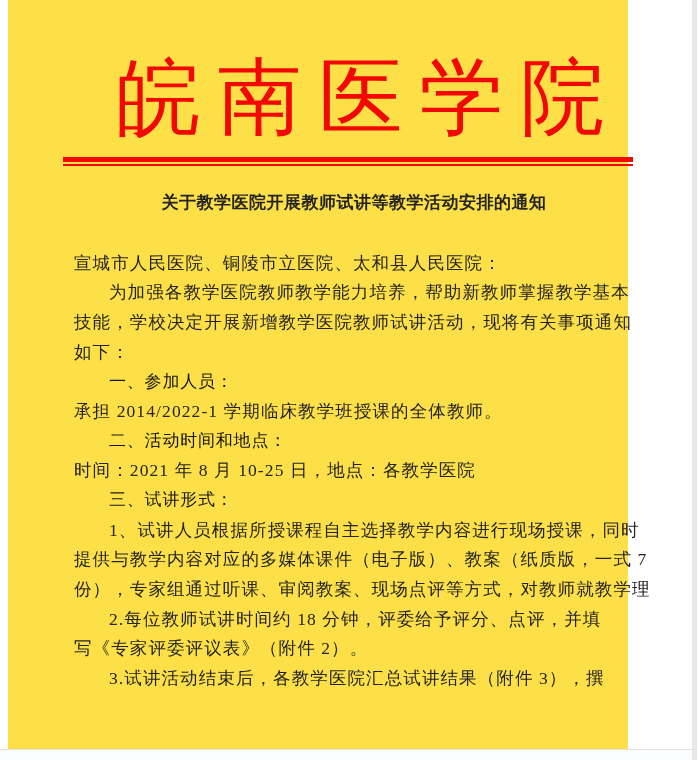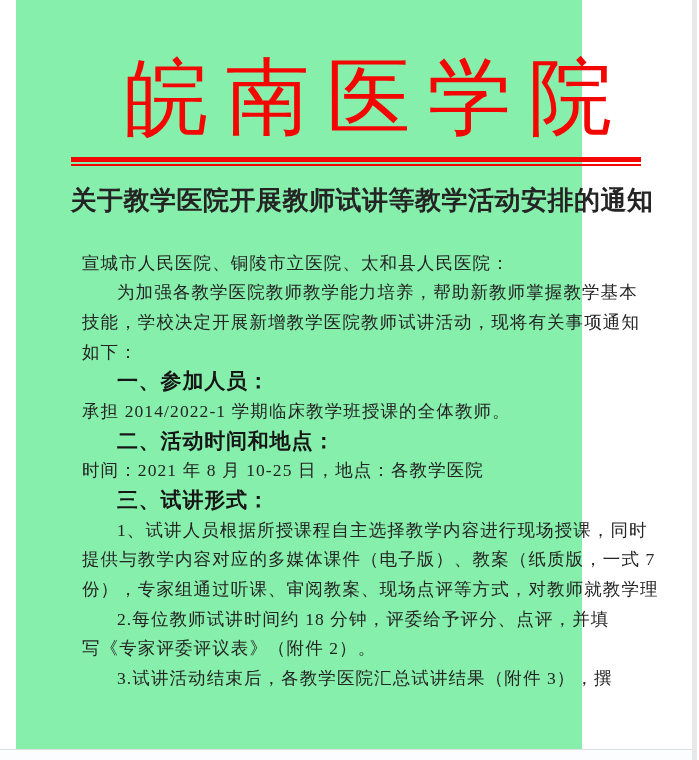--- a/index.html
+++ b/index.html
@@ -6,24 +6,24 @@
   .stage {
     position: relative;
     width: 699px;
     height: 760px;
     background: #ffffff;
     overflow: hidden;
     font-family: "Liberation Serif", "DejaVu Serif", serif;
   }
   .page {
     position: absolute;
-    left: 16px; top: 0;
-    width: 566px;
+    left: 8px; top: 0;
+    width: 620px;
     height: 750px;
-    background: #86efac;
+    background: #fde047;
   }
   
   .edge-right {
     position: absolute;
     top: 0; right: 2px;
     width: 5px; height: 760px;
     background: #e8e8ea;
   }
   .page-bottom-divider {
     position: absolute;
@@ -60,23 +60,23 @@
   .red-rule .thick { height: 5px; background: var(--accent-red, #f30703); }
   .red-rule .gap   { height: 2px; background: transparent; }
   .red-rule .thin  { height: 2px; background: var(--accent-red, #f30703); }
   
   .doc-title {
     position: absolute;
     left: 0; top: 189px;
     width: 692px;
     margin: 0;
     text-align: center;
-    font-family: Liberation Mono, monospace;
+    font-family: Liberation Sans, sans-serif;
     font-weight: 700;
-    font-size: 26px;
+    font-size: 17px;
     line-height: 27px;
     letter-spacing: 0.5px;
     color: var(--text-color, #1b1b1b);
     white-space: nowrap;
   }
   
   .doc-body {
     position: absolute;
     left: 66px; top: 248px;
     width: 566px;
@@ -87,22 +87,22 @@
     align-items: center;
     font-size: 17.5px;
     letter-spacing: 1.1px;
     color: var(--text-color, #242424);
     white-space: nowrap;
     text-align: right;
   }
   .line.indent { padding-left: 35px; }
   .line.heading {
     font-family: "Liberation Sans", "DejaVu Sans", sans-serif;
-    font-weight: 700;
-    font-size: 21px;
+    font-weight: 400;
+    font-size: 17px;
     letter-spacing: 0.8px;
     color: #161616;
   }
 </style>
 </head>
 <body>
 
 <div class="stage">
 
   <div class="page">

